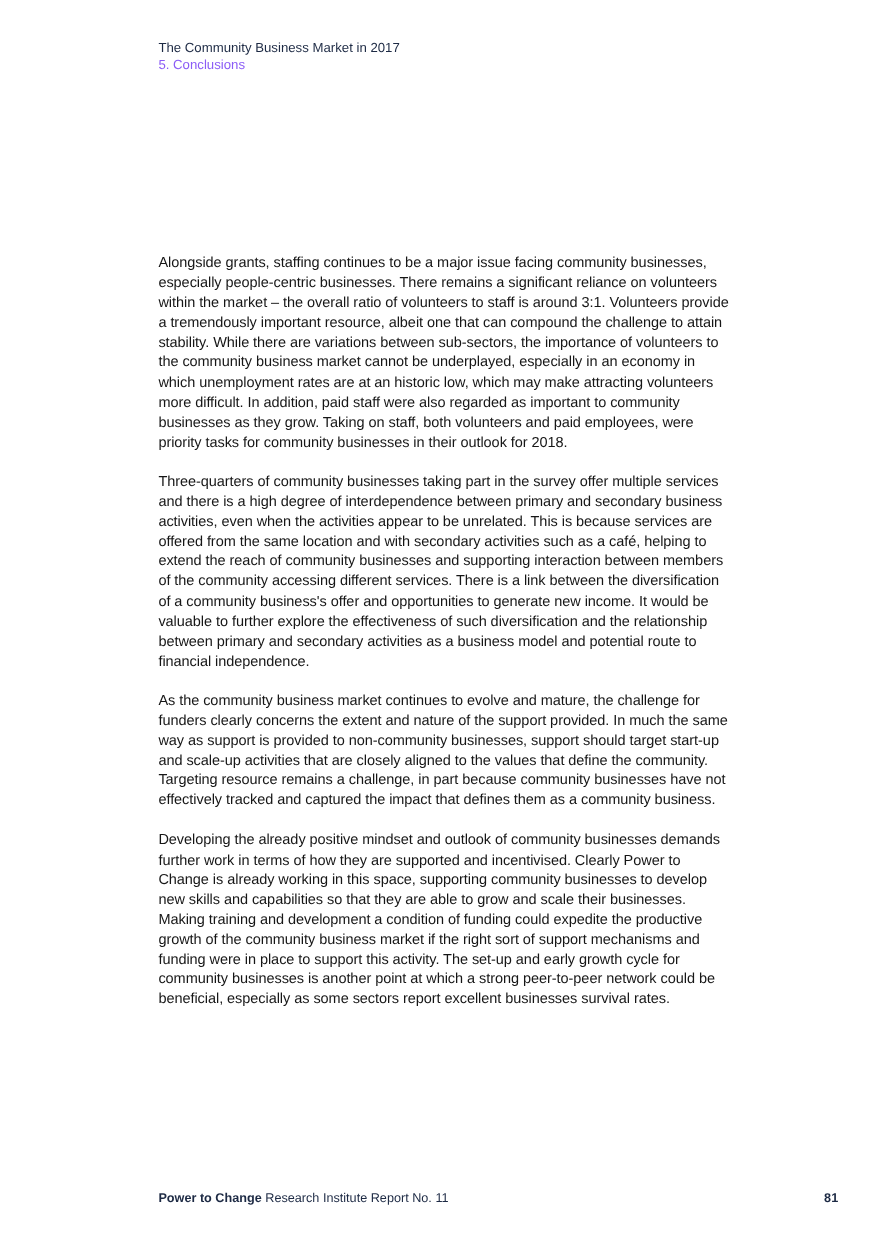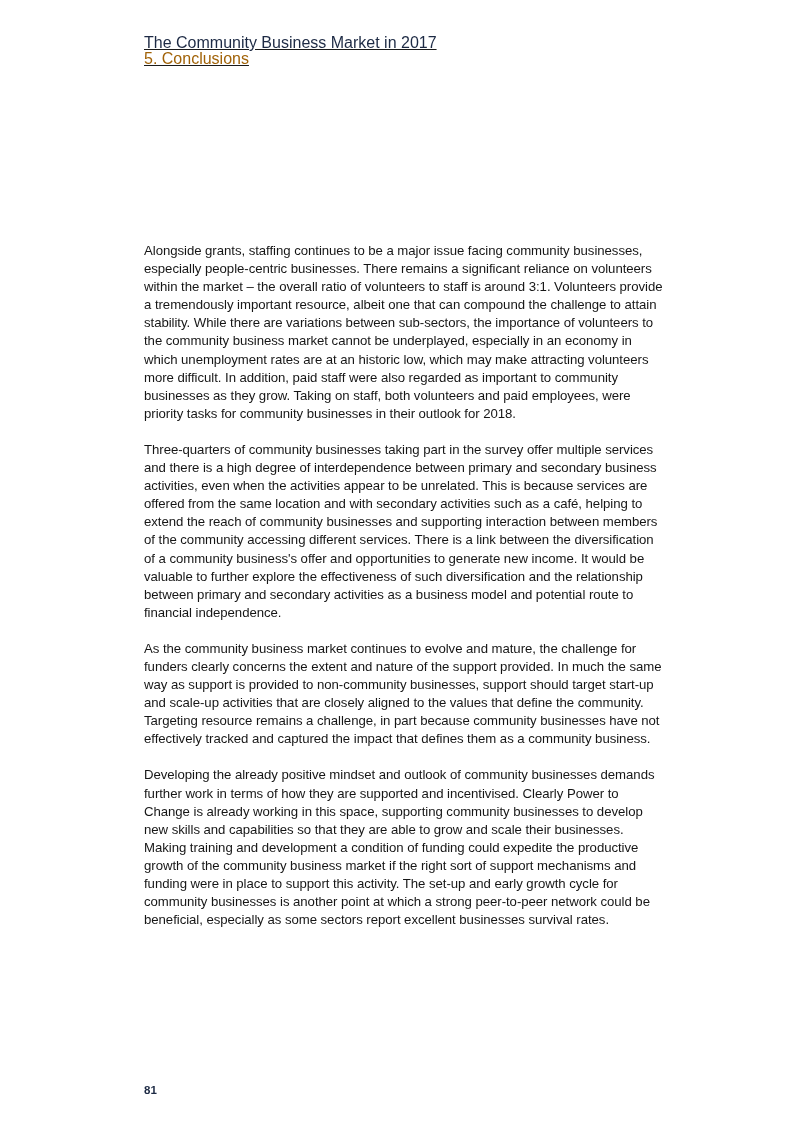--- a/index.html
+++ b/index.html
@@ -12,40 +12,39 @@
       height: 1132px;
       position: relative;
       overflow: hidden;
       font-family: "Liberation Sans", "DejaVu Sans", sans-serif;
       color: #1a1a1a;
     }
     .running-header {
       position: absolute;
       left: 144px;
       top: 35px;
-      font-size: 16px;
+      font-size: 12px;
       line-height: 16px;
-      text-decoration: underline;
     }
     .running-header .doc-title {
       color: #1d2a44;
       display: block;
     }
     .running-header .section-title {
-      color: #a16207;
+      color: #8b5cf6;
       display: block;
     }
     .body-text {
       position: absolute;
       left: 144px;
       top: 226px;
       width: 520px;
     }
     .body-text p {
-      margin: 16px 0 18px 0;
+      margin: 4px 0 18px 0;
       font-size: 13.2px;
       line-height: 18.1px;
       color: #161616;
       letter-spacing: -0.05px;
     }
     .footer {
       position: absolute;
       left: 144px;
       right: 38px;
       top: 1083px;
@@ -71,14 +70,17 @@
 </div>
 
 <div class="body-text">
   <p>Alongside grants, staffing continues to be a major issue facing community businesses, especially people-centric businesses. There remains a significant reliance on volunteers within the market – the overall ratio of volunteers to staff is around 3:1. Volunteers provide a tremendously important resource, albeit one that can compound the challenge to attain stability. While there are variations between sub-sectors, the importance of volunteers to the community business market cannot be underplayed, especially in an economy in which unemployment rates are at an historic low, which may make attracting volunteers more difficult. In addition, paid staff were also regarded as important to community businesses as they grow. Taking on staff, both volunteers and paid employees, were priority tasks for community businesses in their outlook for 2018.</p>
   <p>Three-quarters of community businesses taking part in the survey offer multiple services and there is a high degree of interdependence between primary and secondary business activities, even when the activities appear to be unrelated. This is because services are offered from the same location and with secondary activities such as a café, helping to extend the reach of community businesses and supporting interaction between members of the community accessing different services. There is a link between the diversification of a community business's offer and opportunities to generate new income. It would be valuable to further explore the effectiveness of such diversification and the relationship between primary and secondary activities as a business model and potential route to financial independence.</p>
   <p>As the community business market continues to evolve and mature, the challenge for funders clearly concerns the extent and nature of the support provided. In much the same way as support is provided to non-community businesses, support should target start-up and scale-up activities that are closely aligned to the values that define the community. Targeting resource remains a challenge, in part because community businesses have not effectively tracked and captured the impact that defines them as a community business.</p>
   <p>Developing the already positive mindset and outlook of community businesses demands further work in terms of how they are supported and incentivised. Clearly Power to Change is already working in this space, supporting community businesses to develop new skills and capabilities so that they are able to grow and scale their businesses. Making training and development a condition of funding could expedite the productive growth of the community business market if the right sort of support mechanisms and funding were in place to support this activity. The set-up and early growth cycle for community businesses is another point at which a strong peer-to-peer network could be beneficial, especially as some sectors report excellent businesses survival rates.</p>
 </div>
 
 <div class="footer">
+  <span>
+    <span class="org">Power to Change</span><span> Research Institute Report No. 11</span>
+  </span>
   <span class="page-number">81</span>
 </div>
 
 </body></html>

